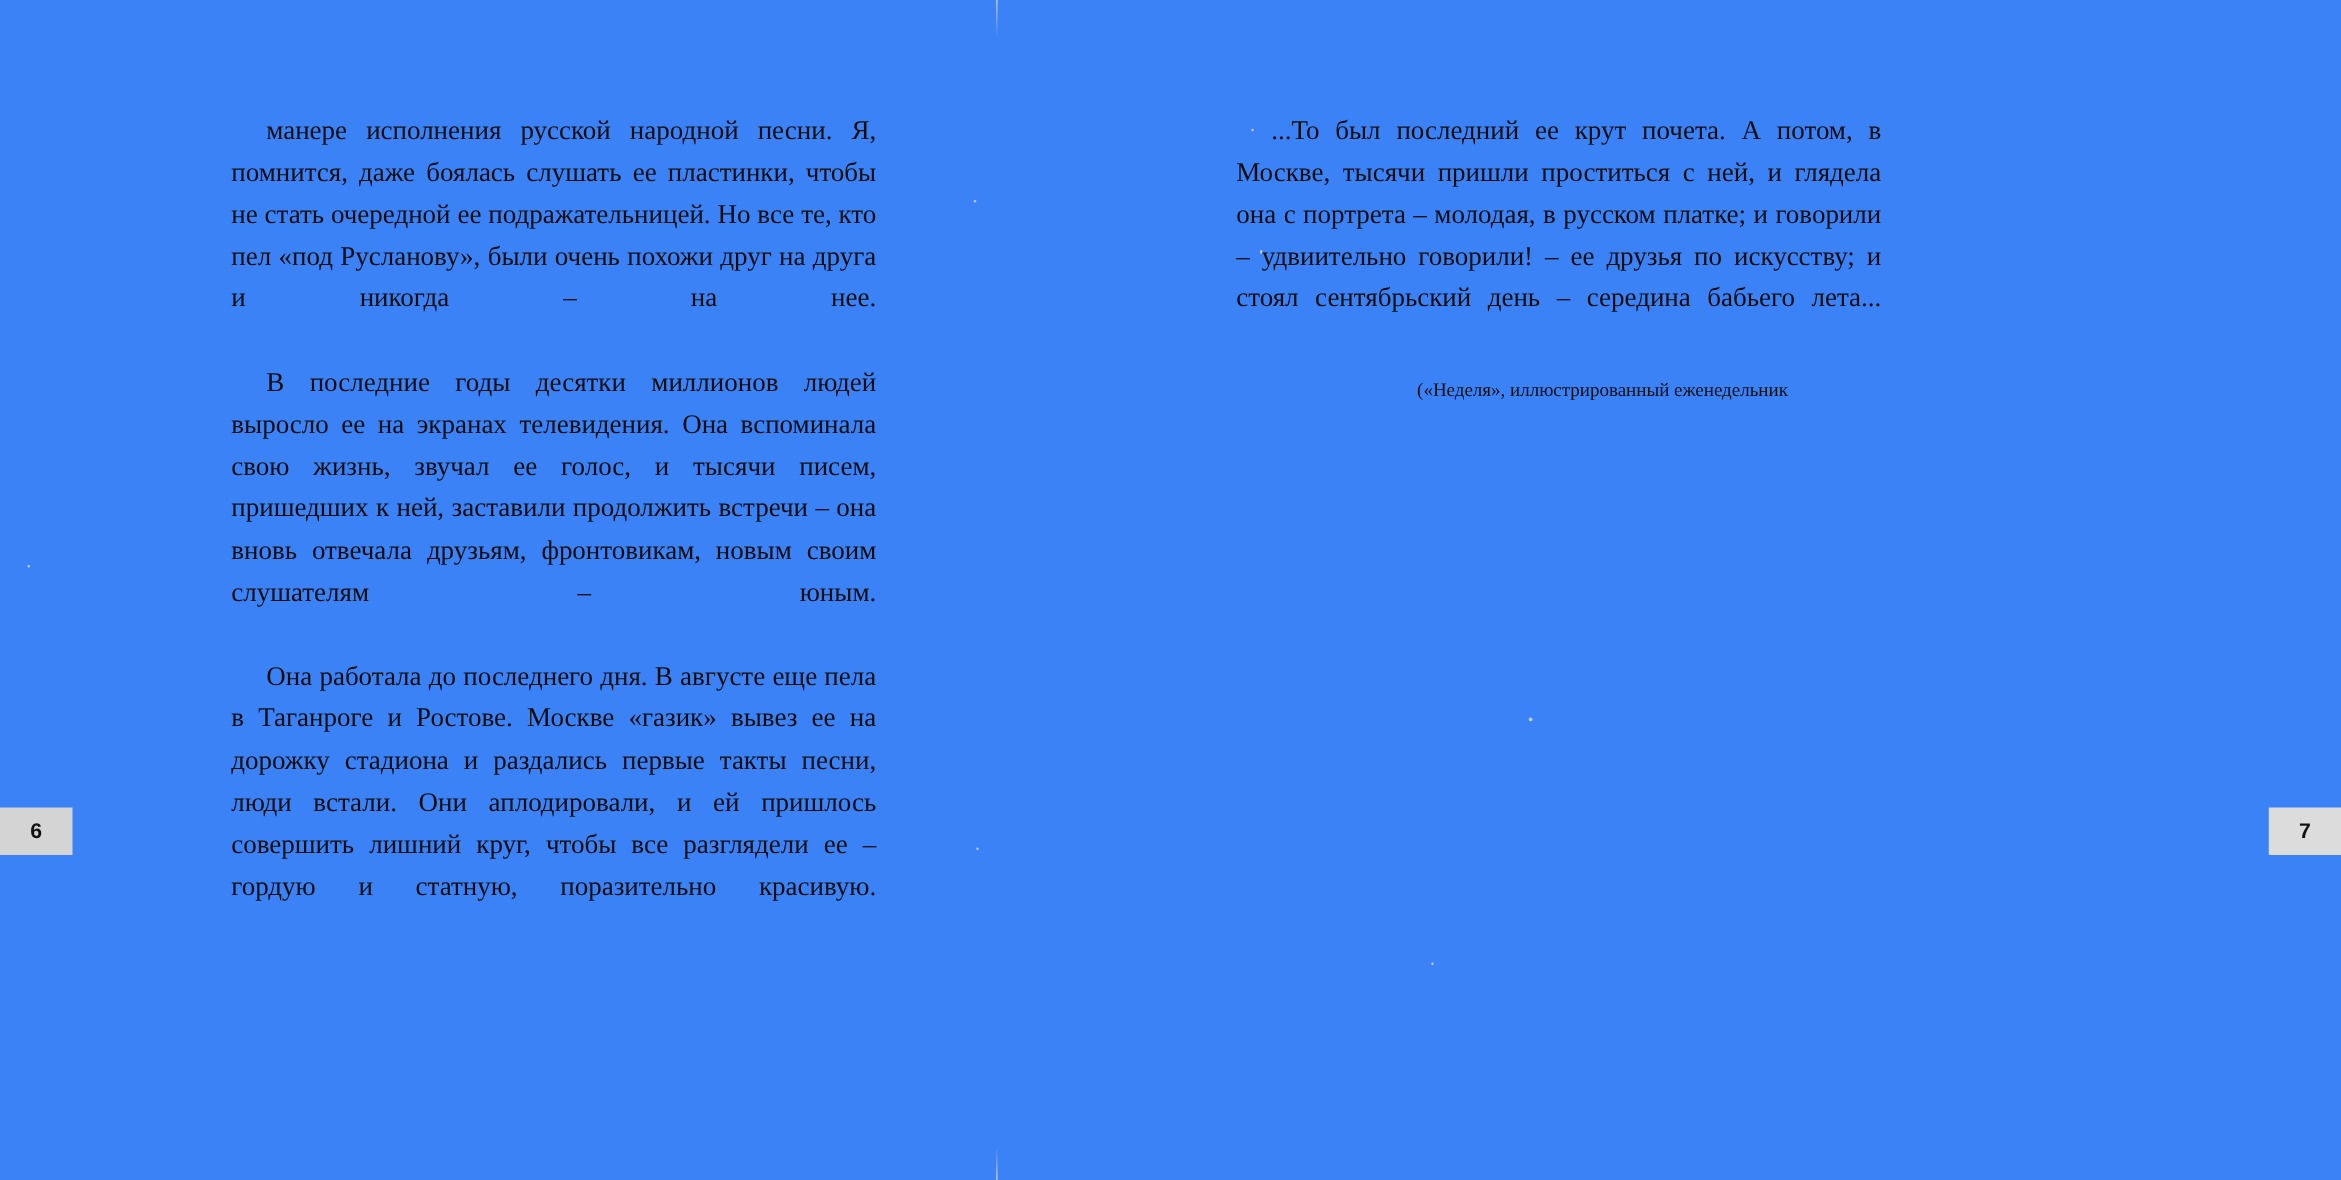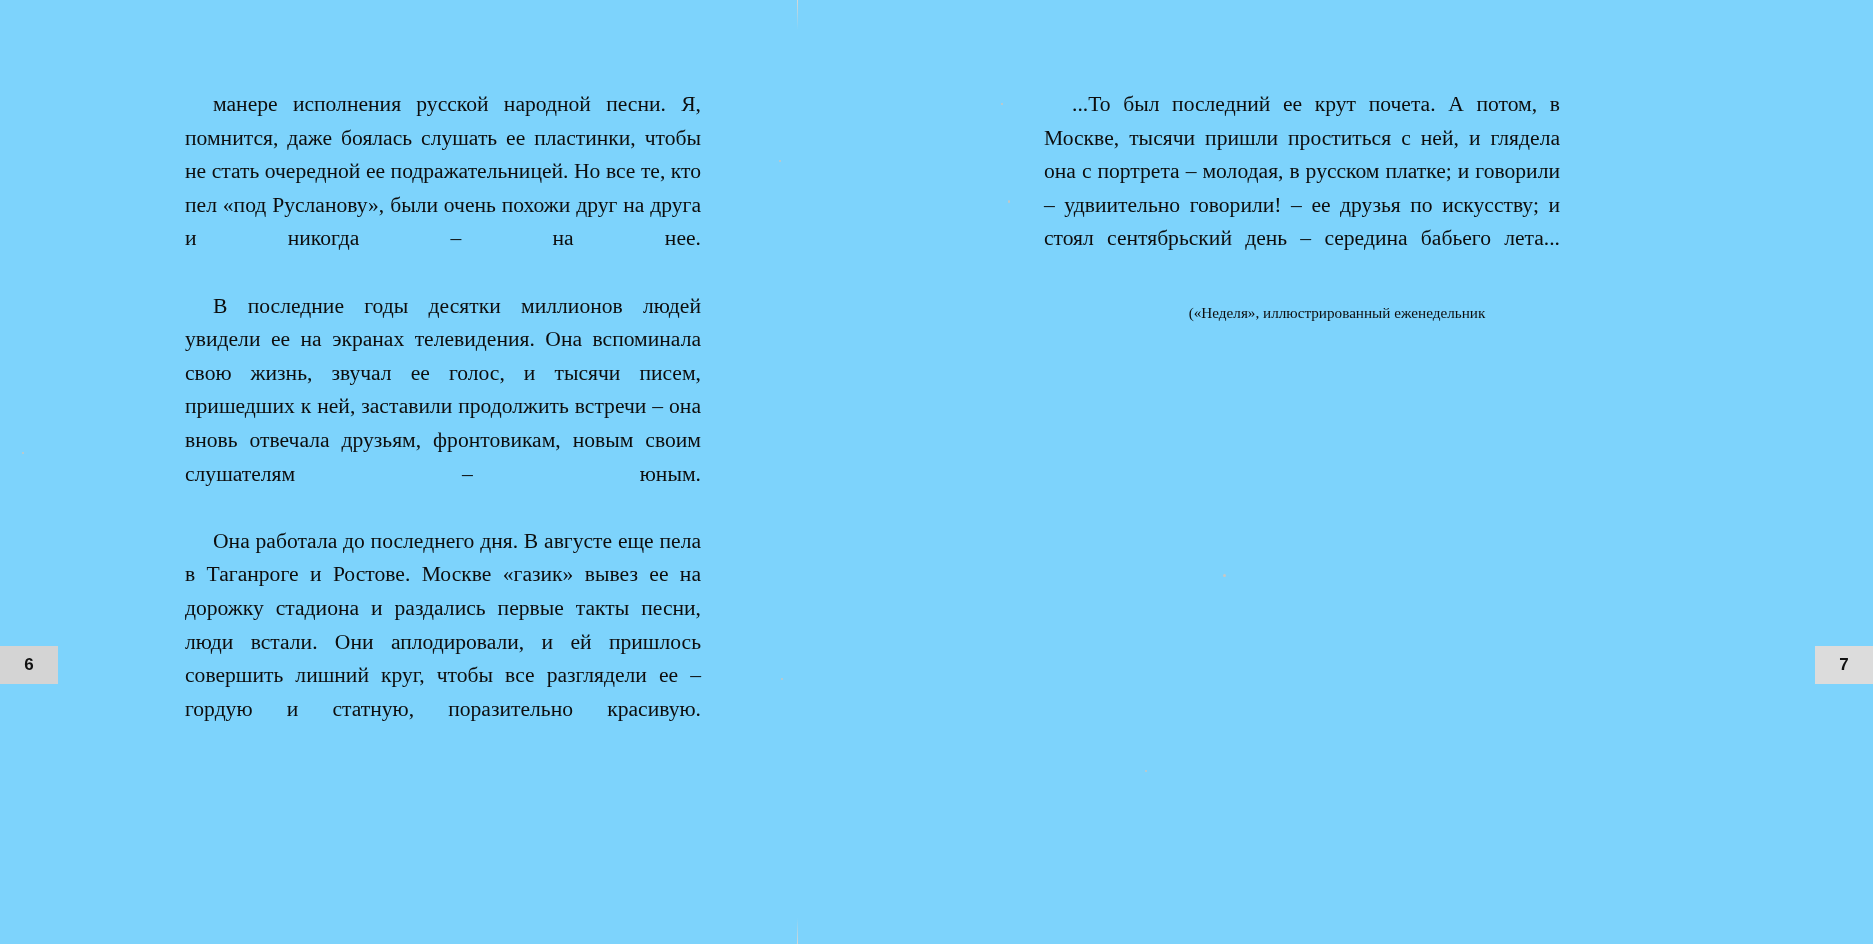--- a/index.html
+++ b/index.html
@@ -13,21 +13,21 @@
     position: relative;
     overflow: hidden;
     font-family: "Liberation Serif", "DejaVu Serif", serif;
     color: #0d0d0d;
   }
 
   
   .spread {
     position: absolute;
     inset: 0;
-    background: #7dd3fc;
+    background: #3b82f6;
   }
 
   
   .gutter {
     position: absolute;
     left: 797px;
     top: 0;
     width: 1px;
     height: 30px;
     background: linear-gradient(to bottom, #d8d6d2, rgba(216,214,210,0));
@@ -54,21 +54,21 @@
     top: 88px;
     width: 516px;
     font-size: 21.6px;
     line-height: 33.6px;
     text-align: justify;
     text-justify: inter-word;
     -webkit-hyphens: none;
     hyphens: none;
   }
   .column-left  { left: 185px; }
-  .column-right { left: 1044px; }
+  .column-right { left: 989px; }
 
   .para {
     margin: 0;
     text-indent: 28px;
     text-align: justify;
   }
   
   .para::after {
     content: "";
     display: inline-block;
@@ -137,21 +137,21 @@
   <div class="speck" style="left:779px; top:160px; width:2px; height:2px;"></div>
   <div class="speck" style="left:781px; top:678px; width:2px; height:2px;"></div>
   <div class="speck" style="left:1001px; top:103px; width:2px; height:2px;"></div>
   <div class="speck" style="left:1008px; top:200px; width:2px; height:3px;"></div>
   <div class="speck" style="left:1223px; top:574px; width:3px; height:3px;"></div>
   <div class="speck" style="left:1145px; top:770px; width:2px; height:2px;"></div>
   <div class="speck" style="left:22px; top:452px; width:2px; height:2px;"></div>
 
   <div class="column column-left">
     <p class="para">манере исполнения русской народной песни. Я, помнится, даже боялась слушать ее пластинки, чтобы не стать очередной ее подражательницей. Но все те, кто пел «под Русланову», были очень похожи друг на друга и никогда – на нее.</p>
-    <p class="para">В последние годы десятки миллионов людей увидели ее на экранах телевидения. Она вспоминала свою жизнь, звучал ее голос, и тысячи писем, пришедших к ней, заставили продолжить встречи – она вновь отвечала друзьям, фронтовикам, новым своим слушателям – юным.</p>
+    <p class="para">В последние годы десятки миллионов людей выросло ее на экранах телевидения. Она вспоминала свою жизнь, звучал ее голос, и тысячи писем, пришедших к ней, заставили продолжить встречи – она вновь отвечала друзьям, фронтовикам, новым своим слушателям – юным.</p>
     <p class="para">Она работала до последнего дня. В августе еще пела в Таганроге и Ростове. Москве «газик» вывез ее на дорожку стадиона и раздались первые такты песни, люди встали. Они аплодировали, и ей пришлось совершить лишний круг, чтобы все разглядели ее – гордую и статную, поразительно красивую.</p>
   </div>
 
   <div class="column column-right">
     <p class="para">...То был последний ее крут почета. А потом, в Москве, тысячи пришли проститься с ней, и глядела она с портрета – молодая, в русском платке; и говорили – удвиительно говорили! – ее друзья по искусству; и стоял сентябрьский день – середина бабьего лета...</p>
 
 
     <div class="source">
       <span>(«Неделя», иллюстрированный еженедельник</span>
     </div>

